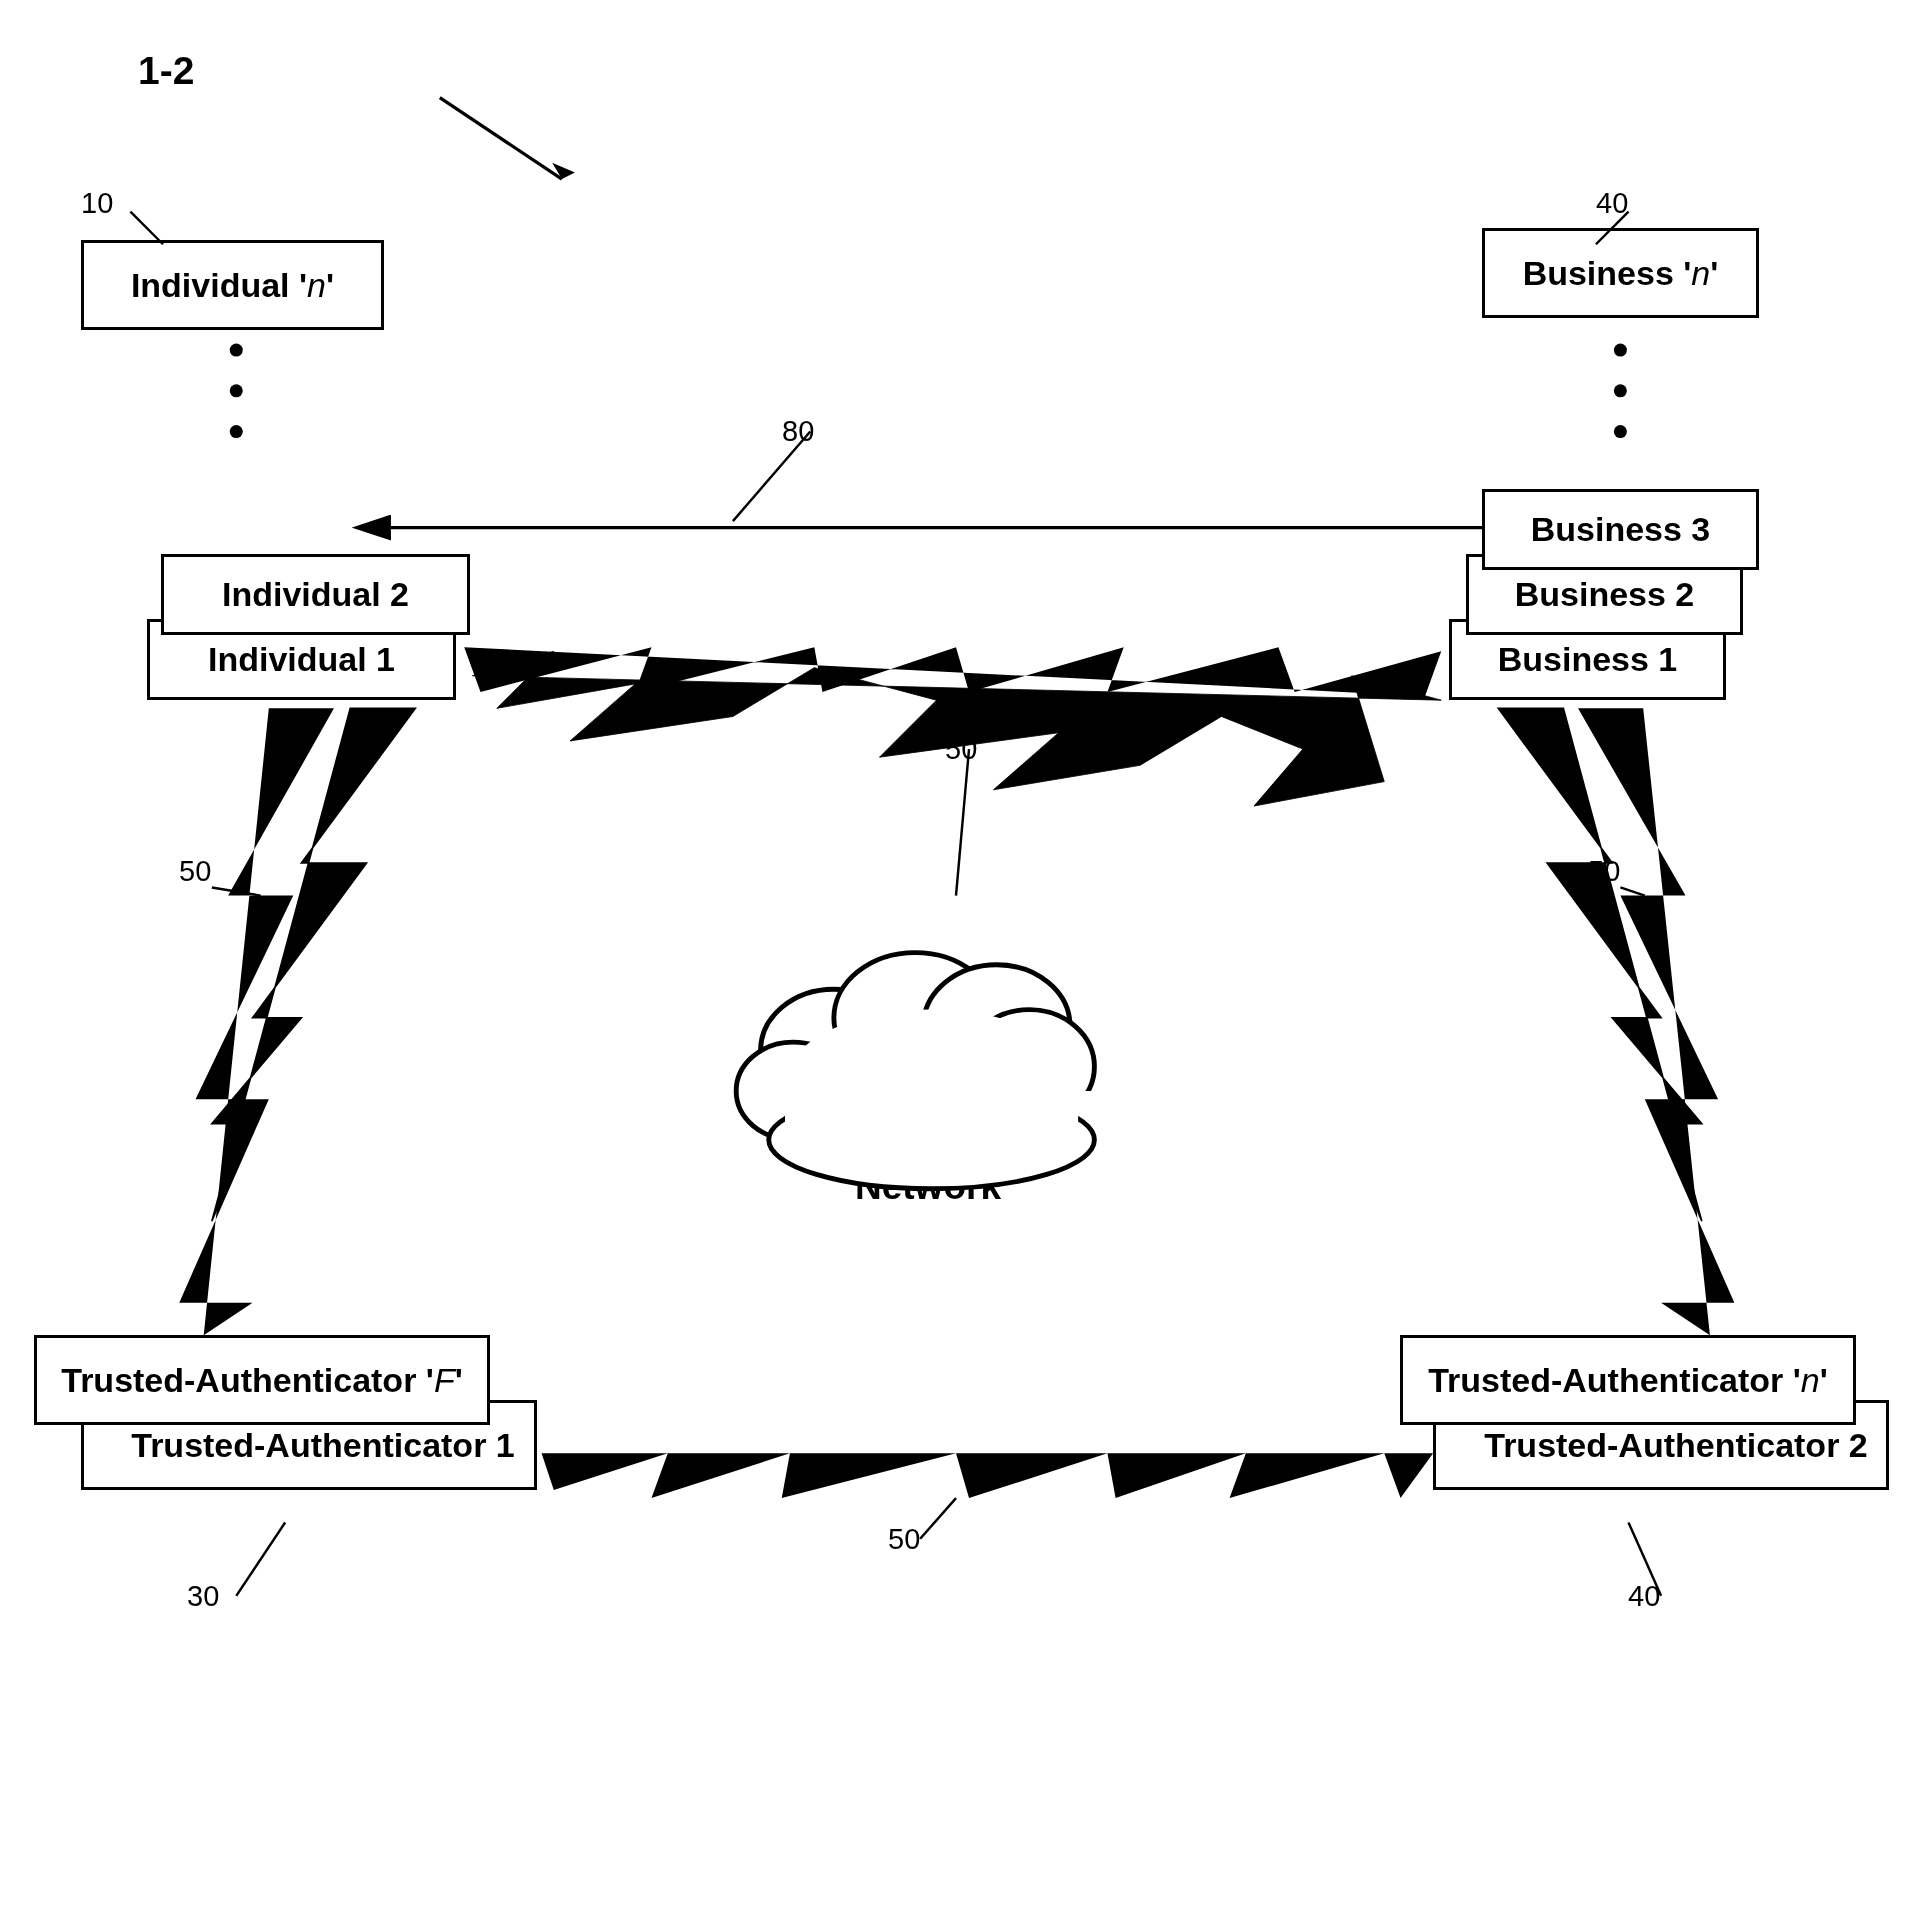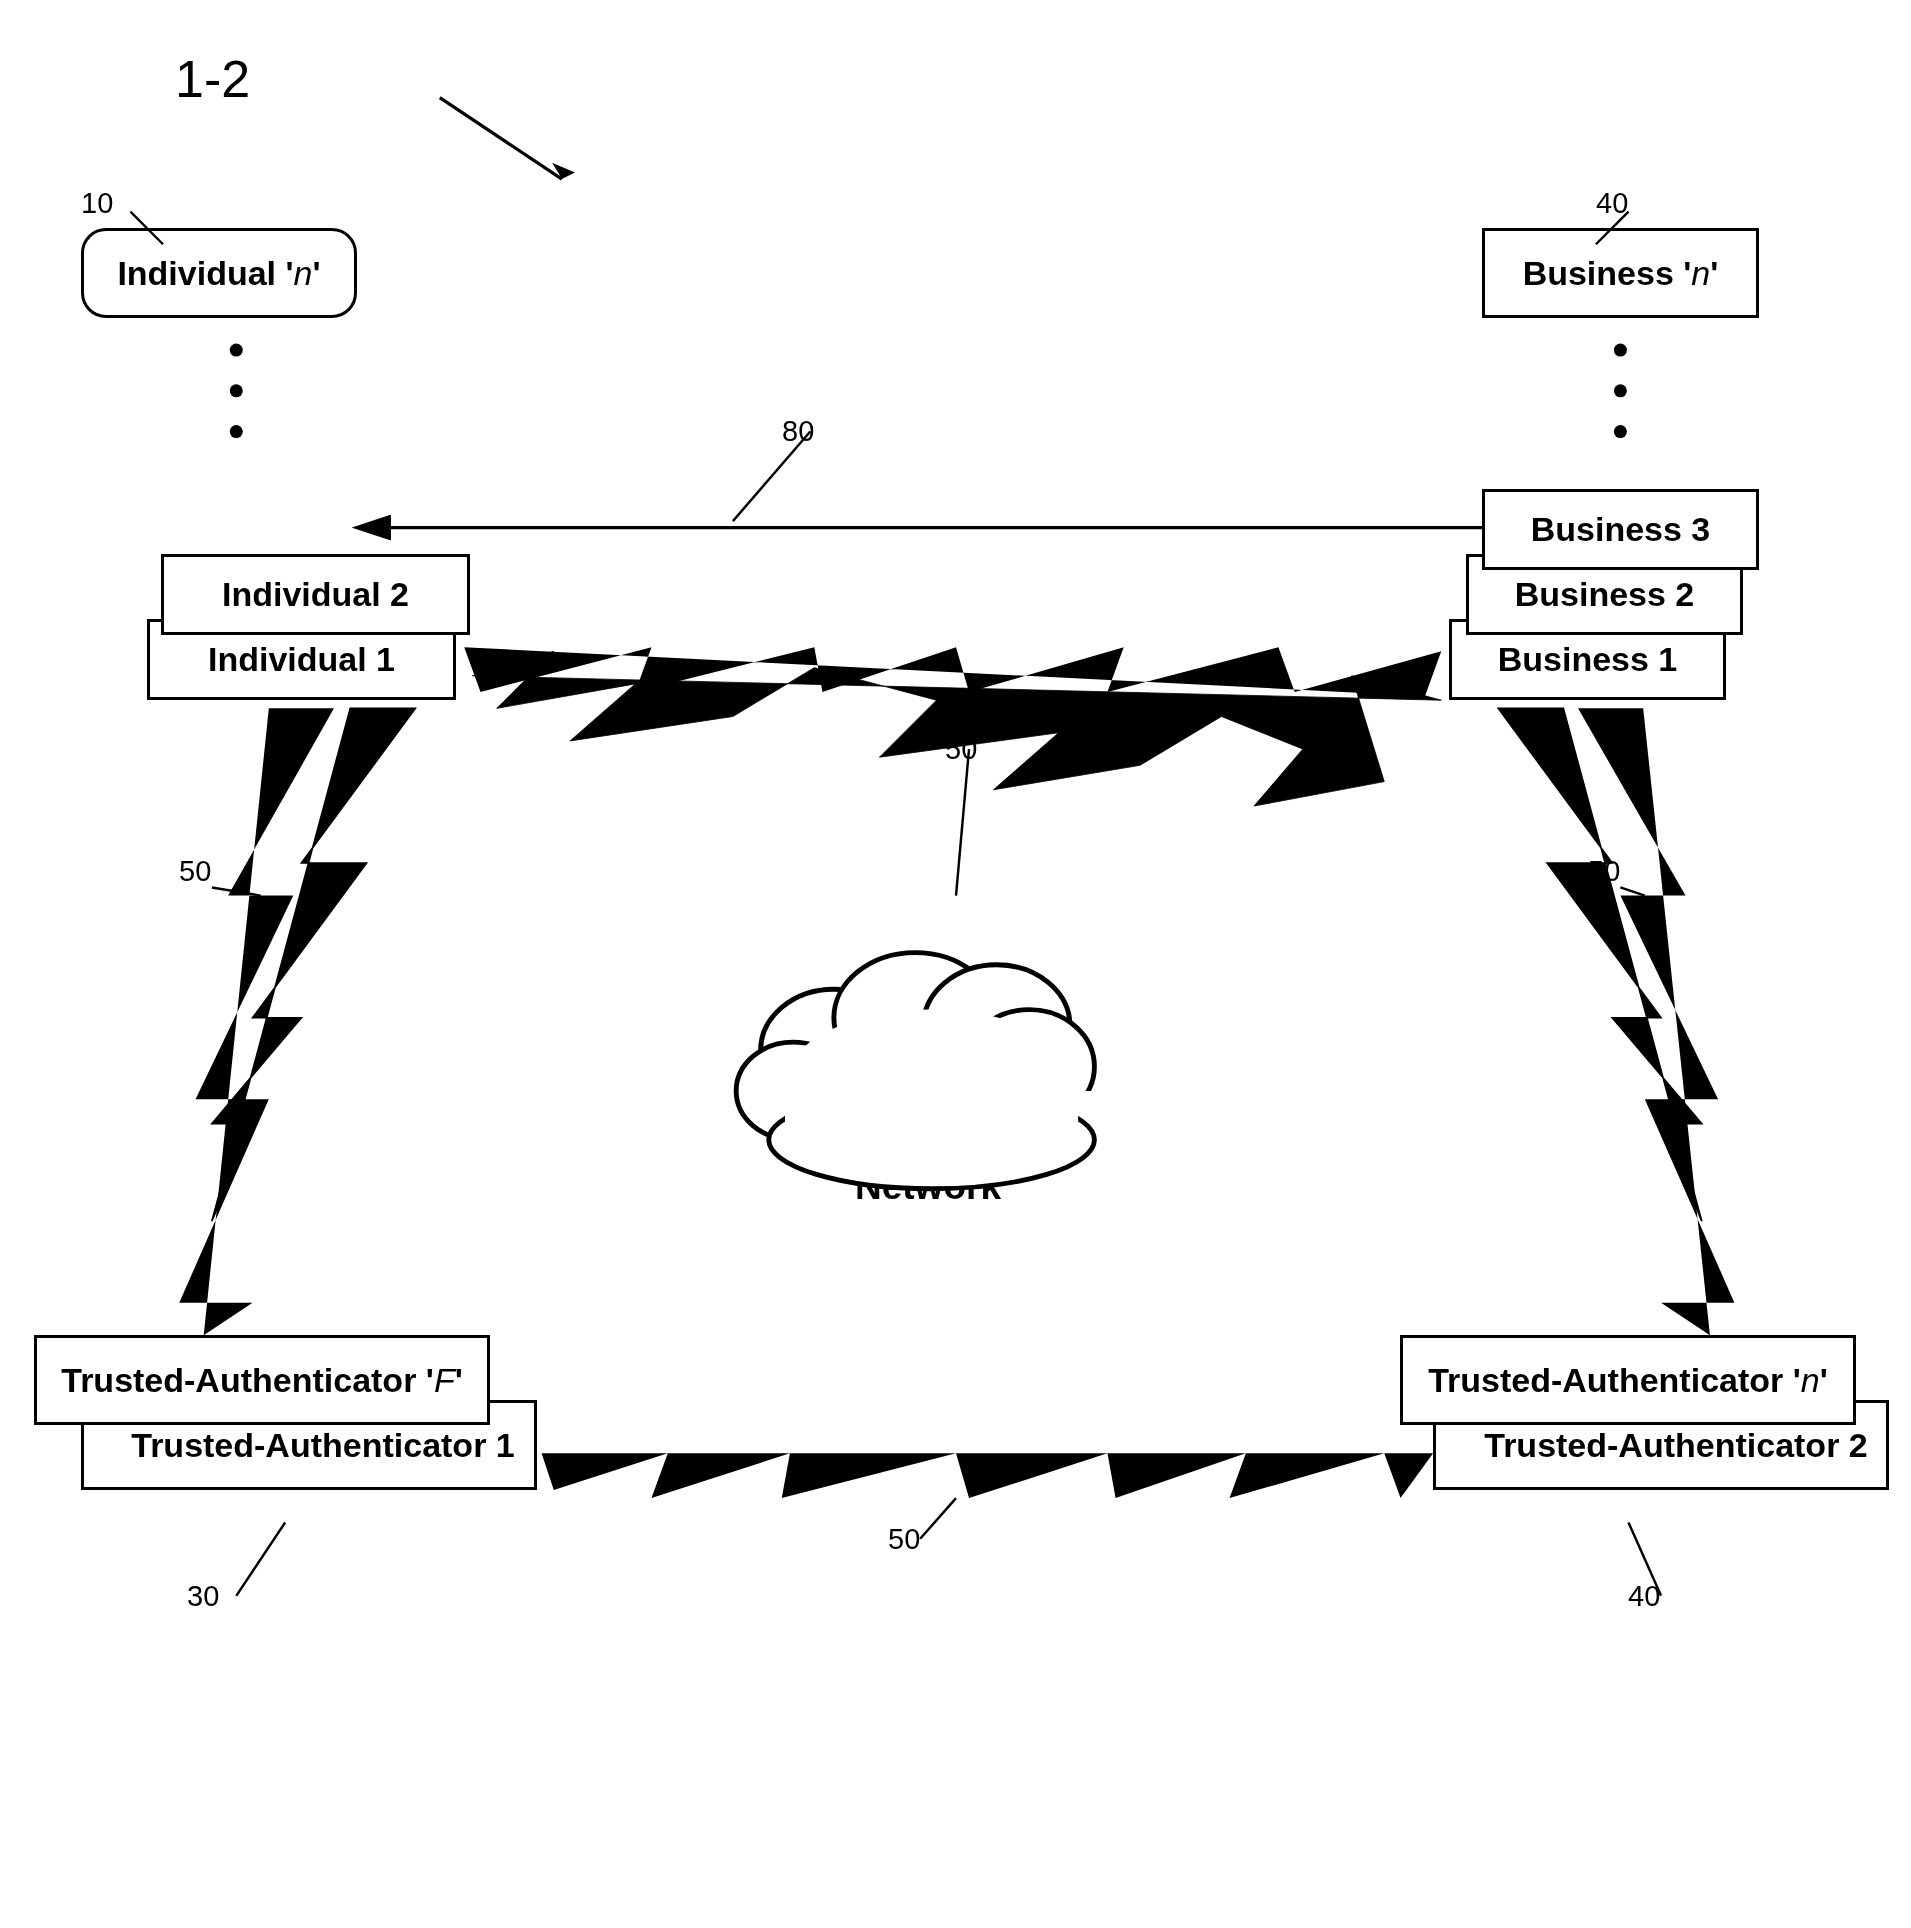--- a/index.html
+++ b/index.html
@@ -17,24 +17,23 @@
       top: 0; left: 0;
       width: 1912px;
       height: 1928px;
     }
 
     
     .fig-label {
       position: absolute;
       top: 49px;
       left: 138px;
-      font-size: 52px;
-      font-weight: normal;
+      font-size: 39px;
+      font-weight: bold;
       font-family: Arial, sans-serif;
-      margin-left: 37px;
     }
 
     
     .ref-num {
       position: absolute;
       font-size: 29px;
       font-family: Arial, sans-serif;
       font-weight: normal;
     }
 
@@ -52,25 +51,24 @@
       text-align: center;
     }
 
     .box em {
       font-style: italic;
       font-weight: normal;
     }
 
     
     .box-individual-n {
-      top: 228px;
+      top: 240px;
       left: 81px;
-      width: 276px;
-      height: 90px;
-      border-radius: 25px;
+      width: 303px;
+      height: 90px;
     }
 
     
     .box-business-n {
       top: 228px;
       left: 1482px;
       width: 277px;
       height: 90px;
     }
 

